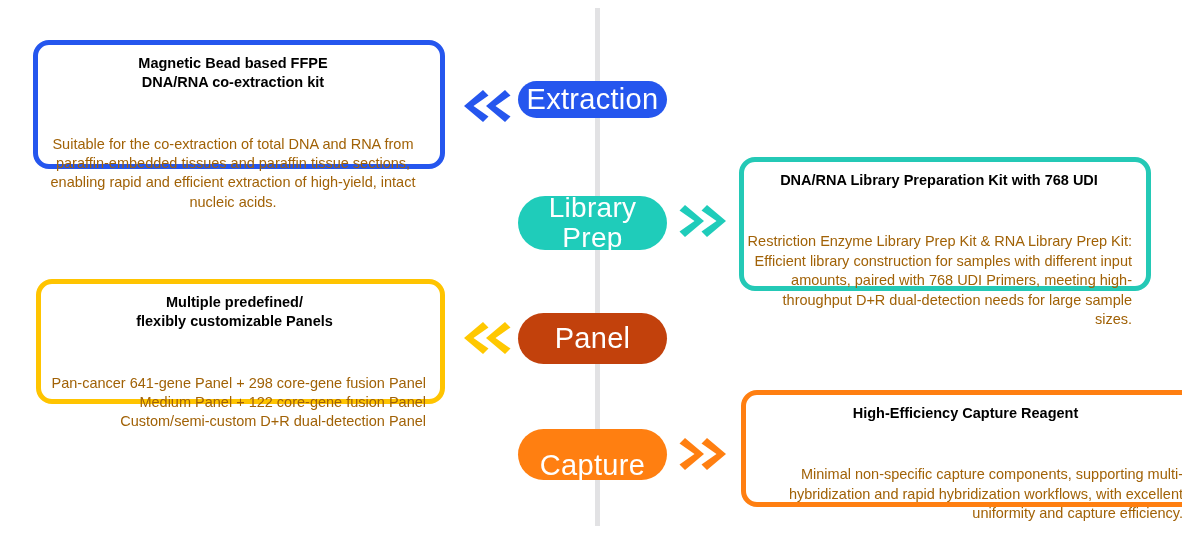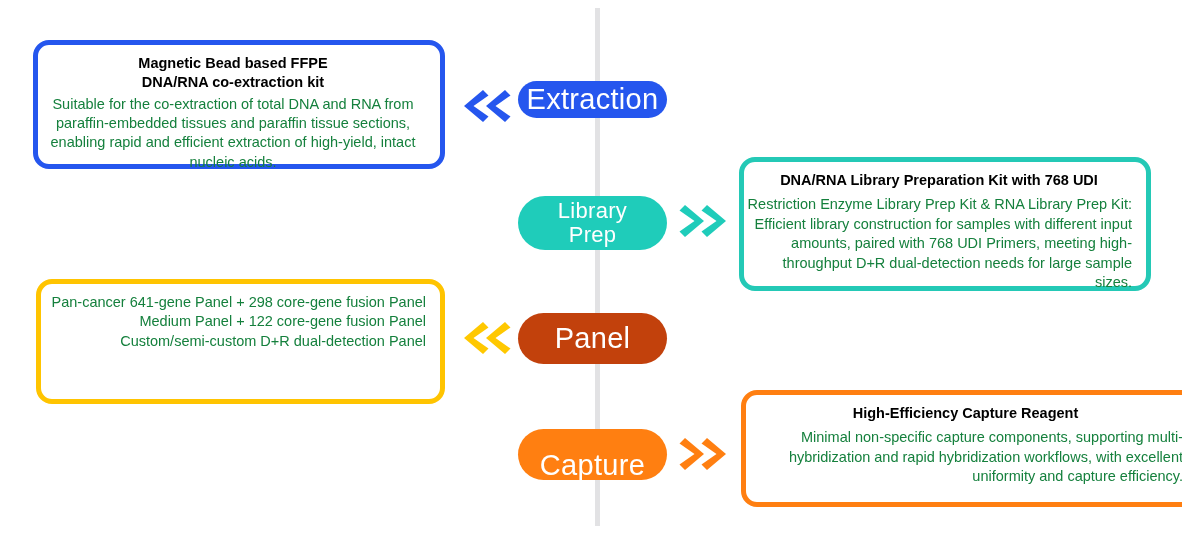--- a/index.html
+++ b/index.html
@@ -40,23 +40,24 @@
     font-size: 14.5px;
     font-weight: bold;
     color: #000000;
     text-align: center;
     line-height: 1.33;
     margin-bottom: 2px;
     white-space: pre-line;
   }
   .box-body {
     font-size: 14.5px;
-    color: #15803d;
+    color: #a16207;
     line-height: 1.34;
     white-space: pre-line;
+    margin-top: 42px;
   }
   .body-center { text-align: center; }
   .body-left   { text-align: right; }
 
   #box-extraction {
     left: 33px;  top: 40px;  width: 412px; height: 129px;
     border-color: #2556ee;
   }
   #box-library {
     left: 739px; top: 157px; width: 412px; height: 134px;
@@ -88,21 +89,21 @@
     text-align: center;
     white-space: pre-line;
   }
   #badge-extraction {
     left: 518px; top: 81px;  width: 149px; height: 37px;
     background: #2556ee;
   }
   #badge-library {
     left: 518px; top: 196px; width: 149px; height: 54px;
     background: #1fccba;
-    font-size: 22px;
+    font-size: 28px;
     line-height: 1.07;
   }
   #badge-panel {
     left: 518px; top: 313px; width: 149px; height: 51px;
     background: #c2410c;
   }
   #badge-capture {
     left: 518px; top: 429px; width: 149px; height: 51px;
     background: #ff7f11;
     align-items: flex-end;
@@ -147,20 +148,22 @@
   <path d="M6 3 L0.5 8.5 L15.5 19 L0.5 29.5 L6 35 L25 19 Z" fill="#1fccba"></path>
   <path d="M28 3 L22.5 8.5 L37.5 19 L22.5 29.5 L28 35 L47 19 Z" fill="#1fccba"></path>
 </svg>
 
 <div class="box" id="box-library">
   <div class="box-title">DNA/RNA Library Preparation Kit with 768 UDI</div>
   <div class="box-body body-left">Restriction Enzyme Library Prep Kit &amp; RNA Library Prep Kit: Efficient library construction for samples with different input amounts, paired with 768 UDI Primers, meeting high-throughput D+R dual-detection needs for large sample sizes.</div>
 </div>
 
 <div class="box" id="box-panel">
+  <div class="box-title">Multiple predefined/
+flexibly customizable Panels</div>
   <div class="box-body body-left">Pan-cancer 641-gene Panel + 298 core-gene fusion Panel
 Medium Panel + 122 core-gene fusion Panel
 Custom/semi-custom D+R dual-detection Panel</div>
 </div>
 
 <svg class="chev" id="chev-panel" viewBox="0 0 50 38">
   <path d="M22 3 L27.5 8.5 L12.5 19 L27.5 29.5 L22 35 L3 19 Z" fill="#ffc800"></path>
   <path d="M44 3 L49.5 8.5 L34.5 19 L49.5 29.5 L44 35 L25 19 Z" fill="#ffc800"></path>
 </svg>
 

